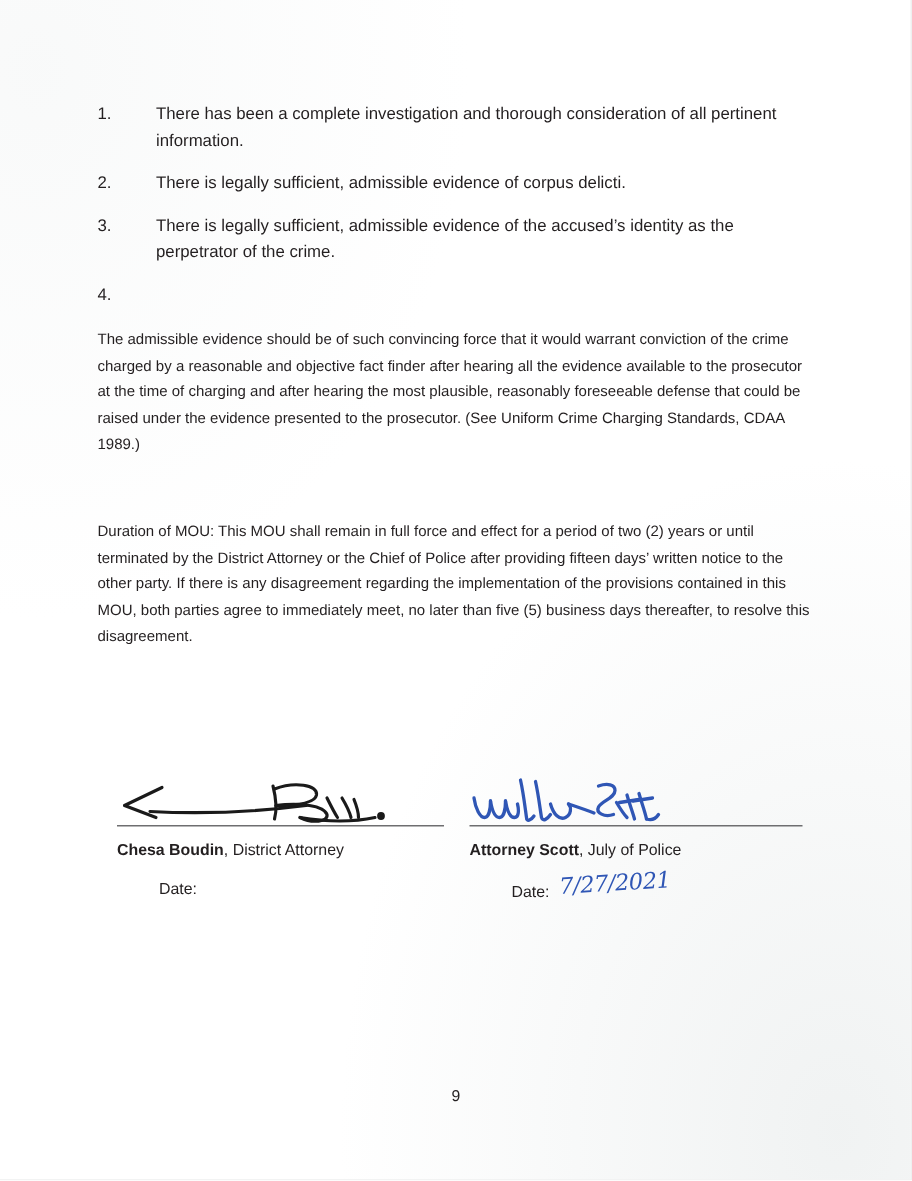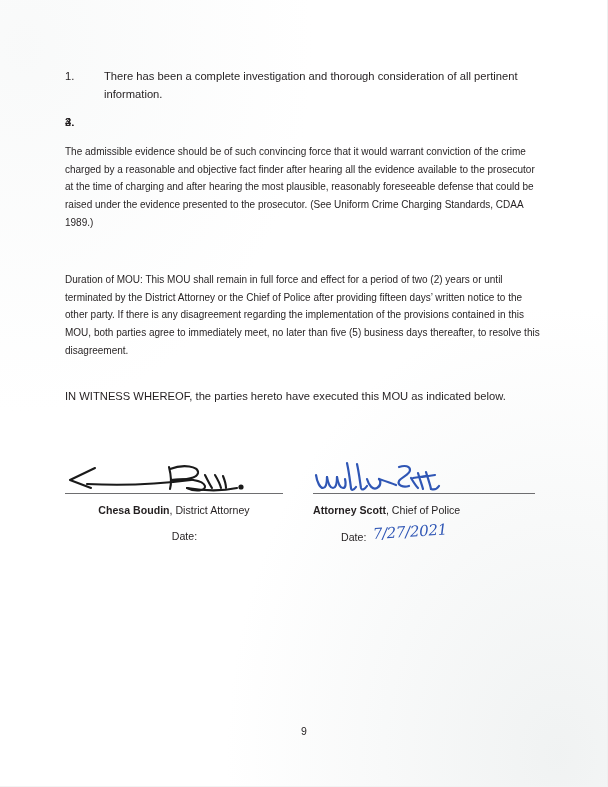--- a/index.html
+++ b/index.html
@@ -65,21 +65,21 @@
   .sig-row {
     position: relative;
     width: 477px;
     height: 100px;
   }
   .sig-col {
     position: absolute;
     top: 0;
     width: 218px;
   }
-  .sig-col.left  { left: 0px; text-align: center; }
+  .sig-col.left  { left: 13px; }
   .sig-col.right { left: 248px; width: 222px; }
   .sig-ink {
     position: relative;
     height: 42px;
   }
   .sig-ink svg {
     position: absolute;
     bottom: -2px;
     left: 0;
     overflow: visible;
@@ -139,38 +139,39 @@
 
     <div style="height:68px"></div>
 
     <div class="num-item">
       <span class="num">1.</span>
       <span>There has been a complete investigation and thorough consideration of all pertinent information.</span>
     </div>
 
     <div class="num-item">
       <span class="num">2.</span>
+      <span>There is legally sufficient, admissible evidence of corpus delicti.</span>
     </div>
 
     <div class="num-item">
       <span class="num">3.</span>
+      <span>There is legally sufficient, admissible evidence of the accused’s identity as the perpetrator of the crime.</span>
     </div>
 
     <div class="num-item" style="margin-bottom:16px;">
       <span class="num">4.</span>
     </div>
 
     <div class="para">The admissible evidence should be of such convincing force that it would warrant conviction of the crime charged by a reasonable and objective fact finder after hearing all the evidence available to the prosecutor at the time of charging and after hearing the most plausible, reasonably foreseeable defense that could be raised under the evidence presented to the prosecutor. (See Uniform Crime Charging Standards, CDAA 1989.)</div>
 
 
     <div class="para" style="margin-bottom:0;">Duration of MOU: This MOU shall remain in full force and effect for a period of two (2) years or until terminated by the District Attorney or the Chief of Police after providing fifteen days’ written notice to the other party.  If there is any disagreement regarding the implementation of the provisions contained in this MOU, both parties agree to immediately meet, no later than five (5) business days thereafter, to resolve this disagreement.</div>
 
     <div style="height:29px"></div>
 
-    <div class="witness">IN WITNESS WHEREOF, the parties hereto have executed this MOU as indicated below.</div>
 
     <div style="height:45px"></div>
 
     <div class="sig-row">
 
       <div class="sig-col left">
         <div class="sig-ink">
           <svg width="215" height="44" viewBox="0 0 215 44" fill="none" xmlns="http://www.w3.org/2000/svg" aria-hidden="true">
             <g stroke="#1a1a1a" stroke-width="2.1" stroke-linecap="round" stroke-linejoin="round" fill="none">
               <path d="M30 17 L5 29 L26 37"></path>
@@ -206,21 +207,21 @@
               <path d="M98 27 C101 32, 103 35, 105 37"></path>
               <path d="M105 22 C107 29, 109 34, 110 38"></path>
               <path d="M100 27 L113 25"></path>
               <path d="M113 21 C115 28, 117 33, 118 38"></path>
               <path d="M109 26 L122 24"></path>
               <path d="M118 38 C121 39, 124 38, 126 35"></path>
             </g>
           </svg>
         </div>
         <div class="sig-line"></div>
-        <div class="sig-name"><b>Attorney Scott</b><span>, Chief of Police</span></div>
+        <div class="sig-name"><b>Attorney Scott</b><span>, July of Police</span></div>
         <div class="sig-date"><span>Date:</span><span class="hand-date">7/27/2021</span></div>
       </div>
 
     </div>
   </div>
 
   <div class="page-number">9</div>
 
 </div>
 

